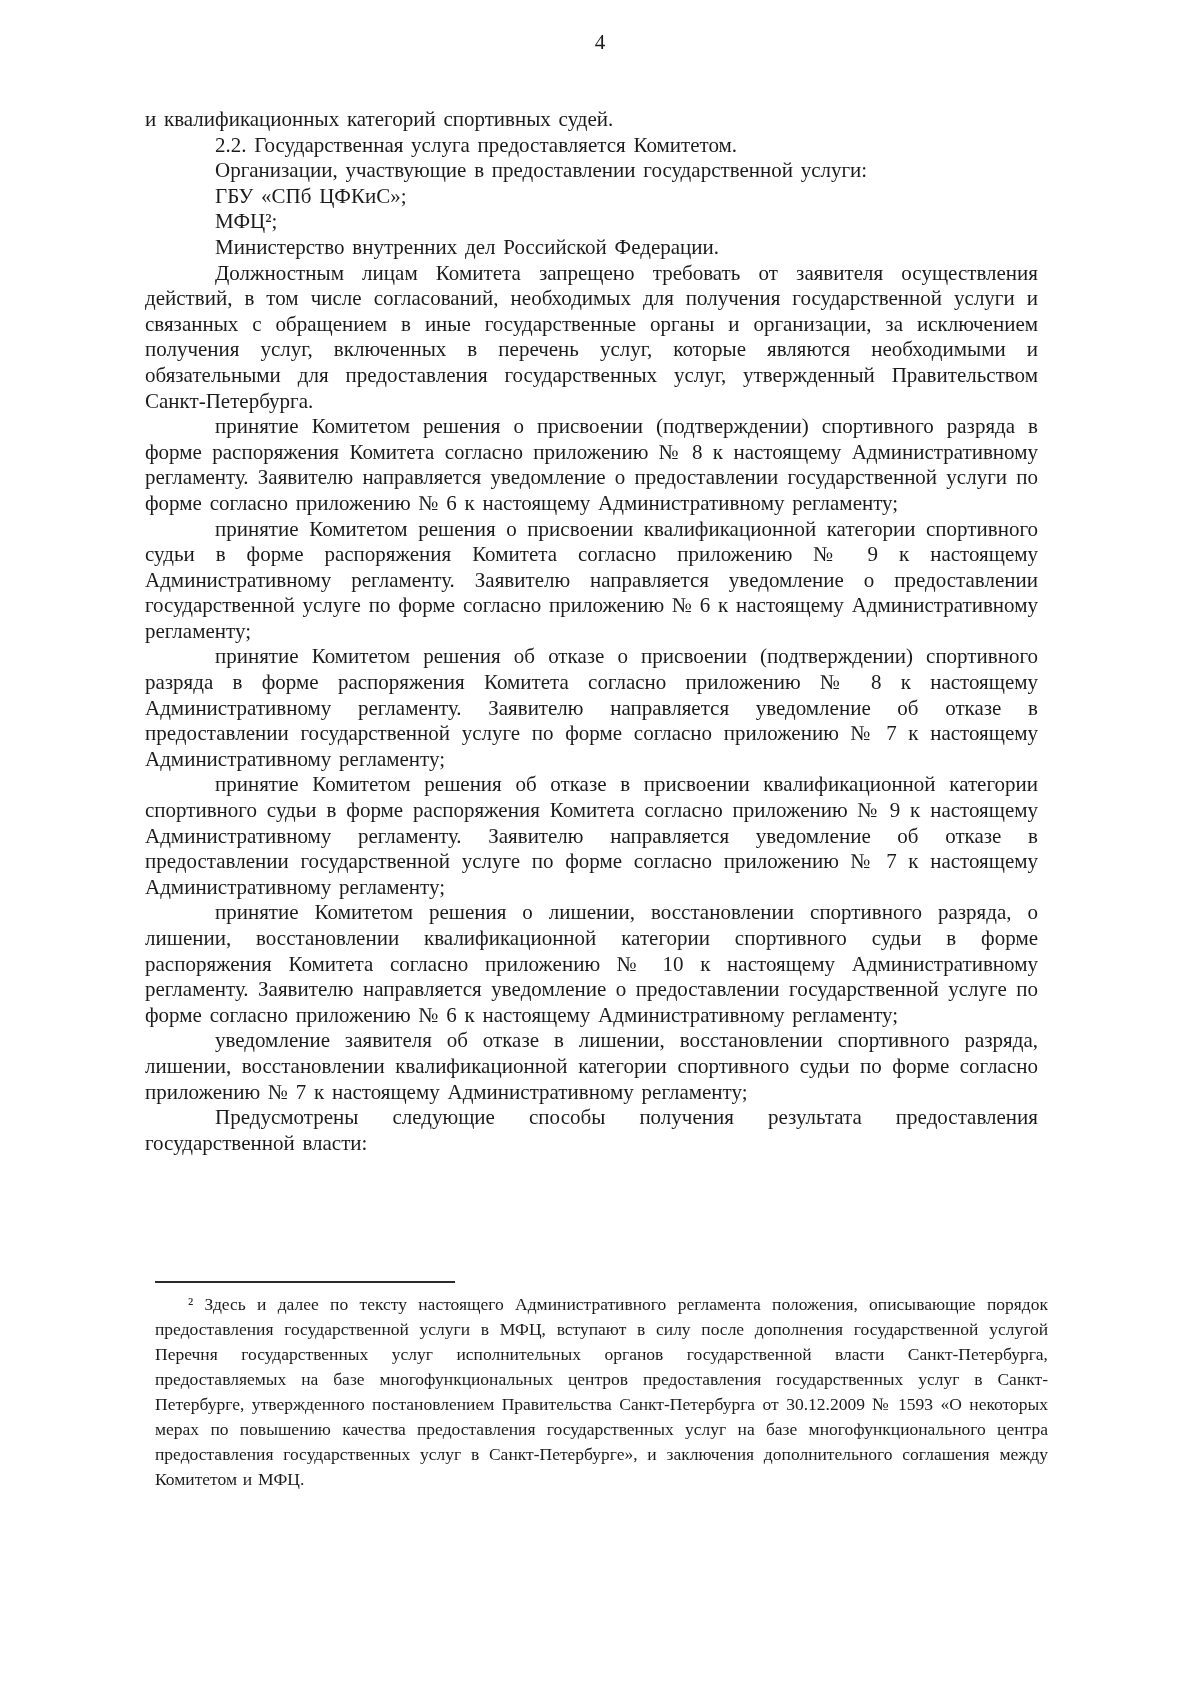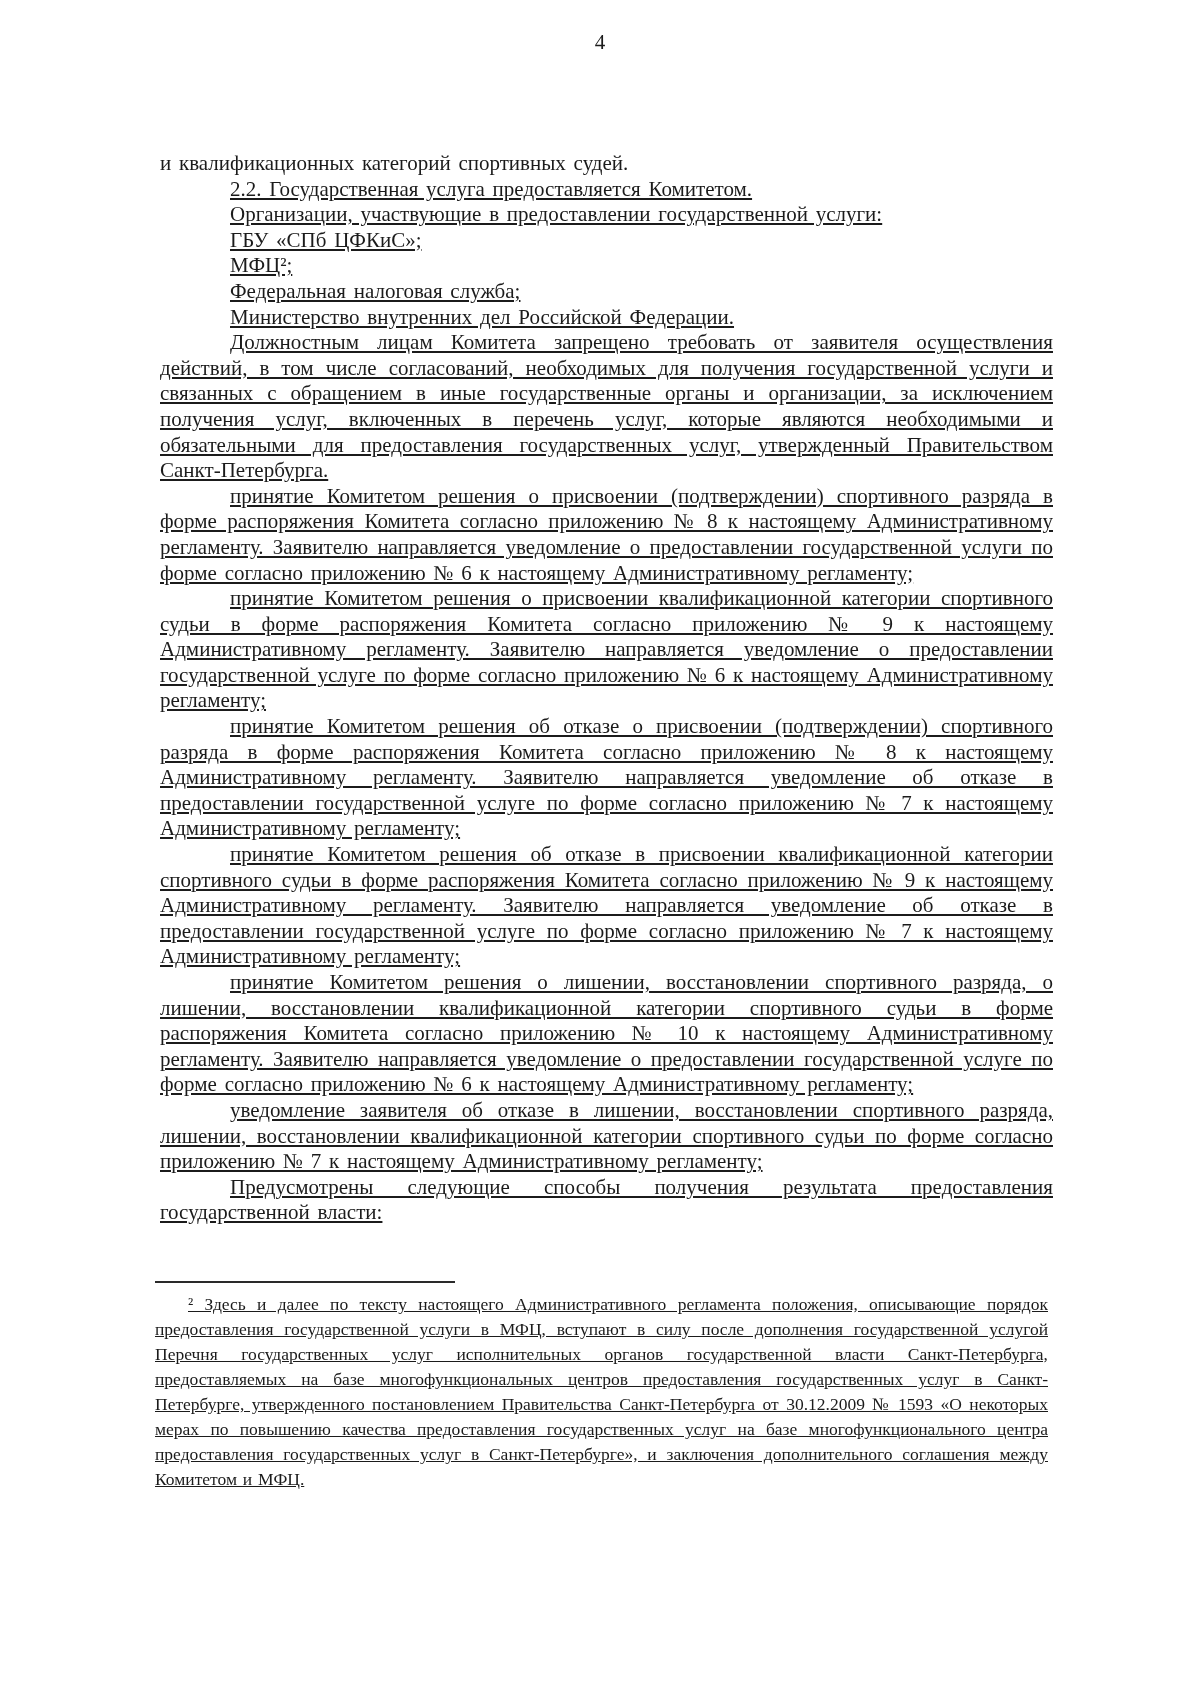--- a/index.html
+++ b/index.html
@@ -21,35 +21,33 @@
     position: absolute;
     top: 30px;
     left: 0;
     right: 0;
     text-align: center;
     font-size: 21px;
   }
   .document-body {
     position: absolute;
     top: 107px;
-    left: 160px;
+    left: 145px;
     width: 893px;
     font-size: 21px;
     line-height: 25.6px;
     text-align: justify;
     word-spacing: 2.5px;
-    margin-top: 44px;
   }
   .para {
     margin: 0;
     padding: 0;
   }
   .para.indent {
     text-indent: 70px;
-    text-decoration: underline;
   }
   .footnote-rule {
     position: absolute;
     top: 1281px;
     left: 155px;
     width: 300px;
     height: 0;
     border-top: 2px solid #2a2a2a;
   }
   .footnote {
@@ -58,37 +56,35 @@
     left: 155px;
     width: 893px;
     font-size: 17.5px;
     line-height: 25px;
     text-align: justify;
     word-spacing: 1.5px;
   }
   .footnote p {
     margin: 0;
     text-indent: 33px;
-    text-decoration: underline;
   }
 </style>
 </head>
 <body>
 
 <div class="page">
 
   <div class="page-number">4</div>
 
   <div class="document-body">
       <p class="para">и квалификационных категорий спортивных судей.</p>
       <p class="para indent">2.2. Государственная услуга предоставляется Комитетом.</p>
       <p class="para indent">Организации, участвующие в предоставлении государственной услуги:</p>
       <p class="para indent">ГБУ «СПб ЦФКиС»;</p>
       <p class="para indent">МФЦ²;</p>
-      <p class="para indent">Федеральная налоговая служба;</p>
       <p class="para indent">Министерство внутренних дел Российской Федерации.</p>
       <p class="para indent">Должностным лицам Комитета запрещено требовать от заявителя осуществления действий, в том числе согласований, необходимых для получения государственной услуги и связанных с обращением в иные государственные органы и организации, за исключением получения услуг, включенных в перечень услуг, которые являются необходимыми и обязательными для предоставления государственных услуг, утвержденный Правительством Санкт-Петербурга.</p>
       <p class="para indent">принятие Комитетом решения о присвоении (подтверждении) спортивного разряда в форме распоряжения Комитета согласно приложению № 8 к настоящему Административному регламенту. Заявителю направляется уведомление о предоставлении государственной услуги по форме согласно приложению № 6 к настоящему Административному регламенту;</p>
       <p class="para indent">принятие Комитетом решения о присвоении квалификационной категории спортивного судьи в форме распоряжения Комитета согласно приложению № 9 к настоящему Административному регламенту. Заявителю направляется уведомление о предоставлении государственной услуге по форме согласно приложению № 6 к настоящему Административному регламенту;</p>
       <p class="para indent">принятие Комитетом решения об отказе о присвоении (подтверждении) спортивного разряда в форме распоряжения Комитета согласно приложению № 8 к настоящему Административному регламенту. Заявителю направляется уведомление об отказе в предоставлении государственной услуге по форме согласно приложению № 7 к настоящему Административному регламенту;</p>
       <p class="para indent">принятие Комитетом решения об отказе в присвоении квалификационной категории спортивного судьи в форме распоряжения Комитета согласно приложению № 9 к настоящему Административному регламенту. Заявителю направляется уведомление об отказе в предоставлении государственной услуге по форме согласно приложению № 7 к настоящему Административному регламенту;</p>
       <p class="para indent">принятие Комитетом решения о лишении, восстановлении спортивного разряда, о лишении, восстановлении квалификационной категории спортивного судьи в форме распоряжения Комитета согласно приложению № 10 к настоящему Административному регламенту. Заявителю направляется уведомление о предоставлении государственной услуге по форме согласно приложению № 6 к настоящему Административному регламенту;</p>
       <p class="para indent">уведомление заявителя об отказе в лишении, восстановлении спортивного разряда, лишении, восстановлении квалификационной категории спортивного судьи по форме согласно приложению № 7 к настоящему Административному регламенту;</p>
       <p class="para indent">Предусмотрены следующие способы получения результата предоставления государственной власти:</p>
     </div>

